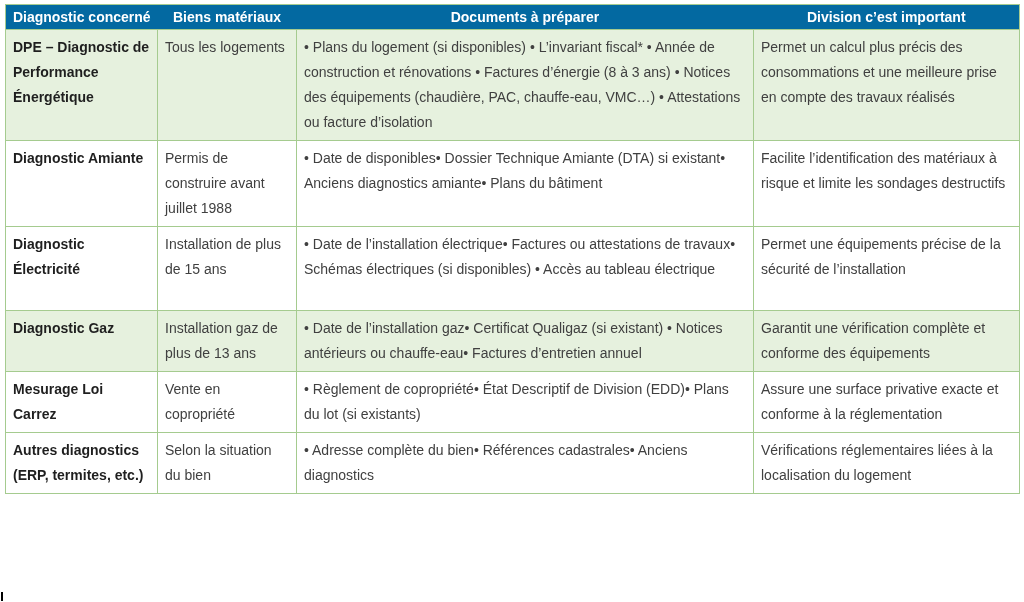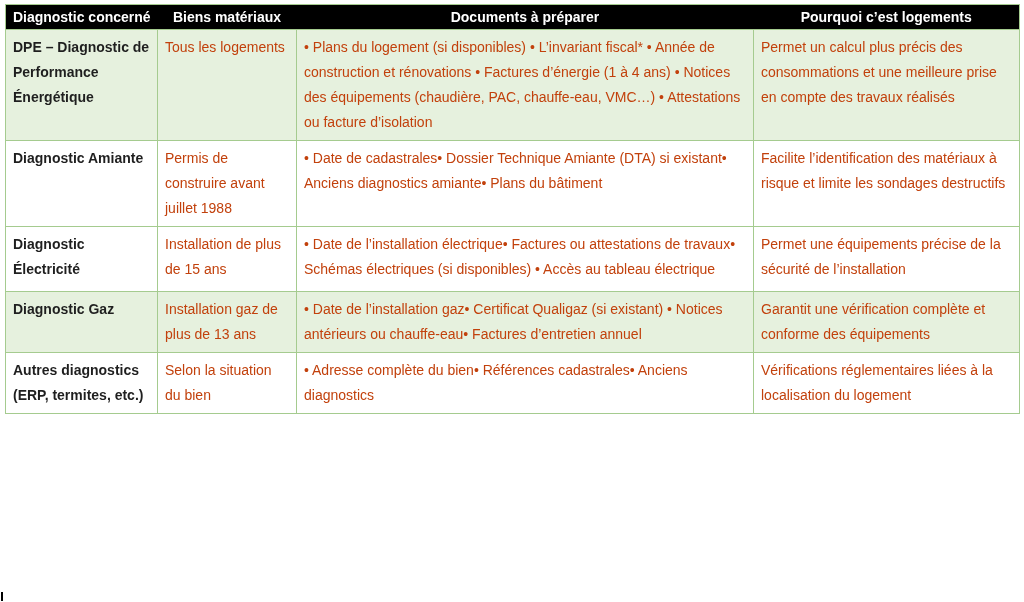--- a/index.html
+++ b/index.html
@@ -15,37 +15,37 @@
   table.diag-table {
     border-collapse: collapse;
     table-layout: fixed;
     position: absolute;
     left: 5px;
     top: 4px;
     width: 1014px;
     border: 1px solid #a5cb8f;
   }
   .diag-table th {
-    background: #000000;
+    background: #0369a1;
     color: #ffffff;
     font-weight: bold;
     font-size: 14px;
     padding: 4px 6px;
     text-align: center;
     border: none;
     height: 19px;
     vertical-align: middle;
   }
   .diag-table td {
     border: 1px solid #a5cb8f;
     vertical-align: top;
     padding: 5px 7px;
     font-size: 14px;
     line-height: 25px;
-    color: #c2410c;
+    color: #404040;
     background: #ffffff;
     overflow: hidden;
   }
   .diag-table tr.banded td { background: #e6f1de; }
   .diag-table td.diag {
     font-weight: bold;
     color: #1f1f1f;
   }
   .text-cursor {
     position: absolute;
@@ -64,47 +64,53 @@
     <col style="width:152px">
     <col style="width:139px">
     <col style="width:457px">
     <col style="width:266px">
   </colgroup>
   <thead>
     <tr>
       <th>Diagnostic concerné</th>
       <th>Biens matériaux</th>
       <th>Documents à préparer</th>
-      <th>Pourquoi c’est logements</th>
+      <th>Division c’est important</th>
     </tr>
   </thead>
   <tbody>
     <tr class="banded" style="height:101px">
       <td class="diag">DPE – Diagnostic de Performance Énergétique</td>
       <td>Tous les logements</td>
-      <td>• Plans du logement (si disponibles) • L’invariant fiscal* • Année de construction et rénovations • Factures d’énergie (1 à 4 ans) • Notices des équipements (chaudière, PAC, chauffe-eau, VMC…) • Attestations ou facture d’isolation</td>
+      <td>• Plans du logement (si disponibles) • L’invariant fiscal* • Année de construction et rénovations • Factures d’énergie (8 à 3 ans) • Notices des équipements (chaudière, PAC, chauffe-eau, VMC…) • Attestations ou facture d’isolation</td>
       <td>Permet un calcul plus précis des consommations et une meilleure prise en compte des travaux réalisés</td>
     </tr>
     <tr style="height:77px">
       <td class="diag">Diagnostic Amiante</td>
       <td>Permis de construire avant juillet 1988</td>
-      <td>• Date de cadastrales• Dossier Technique Amiante (DTA) si existant• Anciens diagnostics amiante• Plans du bâtiment</td>
+      <td>• Date de disponibles• Dossier Technique Amiante (DTA) si existant• Anciens diagnostics amiante• Plans du bâtiment</td>
       <td>Facilite l’identification des matériaux à risque et limite les sondages destructifs</td>
     </tr>
-    <tr style="height:65px">
+    <tr style="height:84px">
       <td class="diag">Diagnostic Électricité</td>
       <td>Installation de plus de 15 ans</td>
       <td>• Date de l’installation électrique• Factures ou attestations de travaux• Schémas électriques (si disponibles) • Accès au tableau électrique</td>
       <td>Permet une équipements précise de la sécurité de l’installation</td>
     </tr>
     <tr class="banded" style="height:55px">
       <td class="diag">Diagnostic Gaz</td>
       <td>Installation gaz de plus de 13 ans</td>
       <td>• Date de l’installation gaz• Certificat Qualigaz (si existant) • Notices antérieurs ou chauffe-eau• Factures d’entretien annuel</td>
       <td>Garantit une vérification complète et conforme des équipements</td>
+    </tr>
+    <tr style="height:57px">
+      <td class="diag">Mesurage Loi Carrez</td>
+      <td>Vente en copropriété</td>
+      <td>• Règlement de copropriété• État Descriptif de Division (EDD)• Plans du lot (si existants)</td>
+      <td>Assure une surface privative exacte et conforme à la réglementation</td>
     </tr>
     <tr style="height:56px">
       <td class="diag">Autres diagnostics (ERP, termites, etc.)</td>
       <td>Selon la situation du bien</td>
       <td>• Adresse complète du bien• Références cadastrales• Anciens diagnostics</td>
       <td>Vérifications réglementaires liées à la localisation du logement</td>
     </tr>
   </tbody>
 </table>
 

